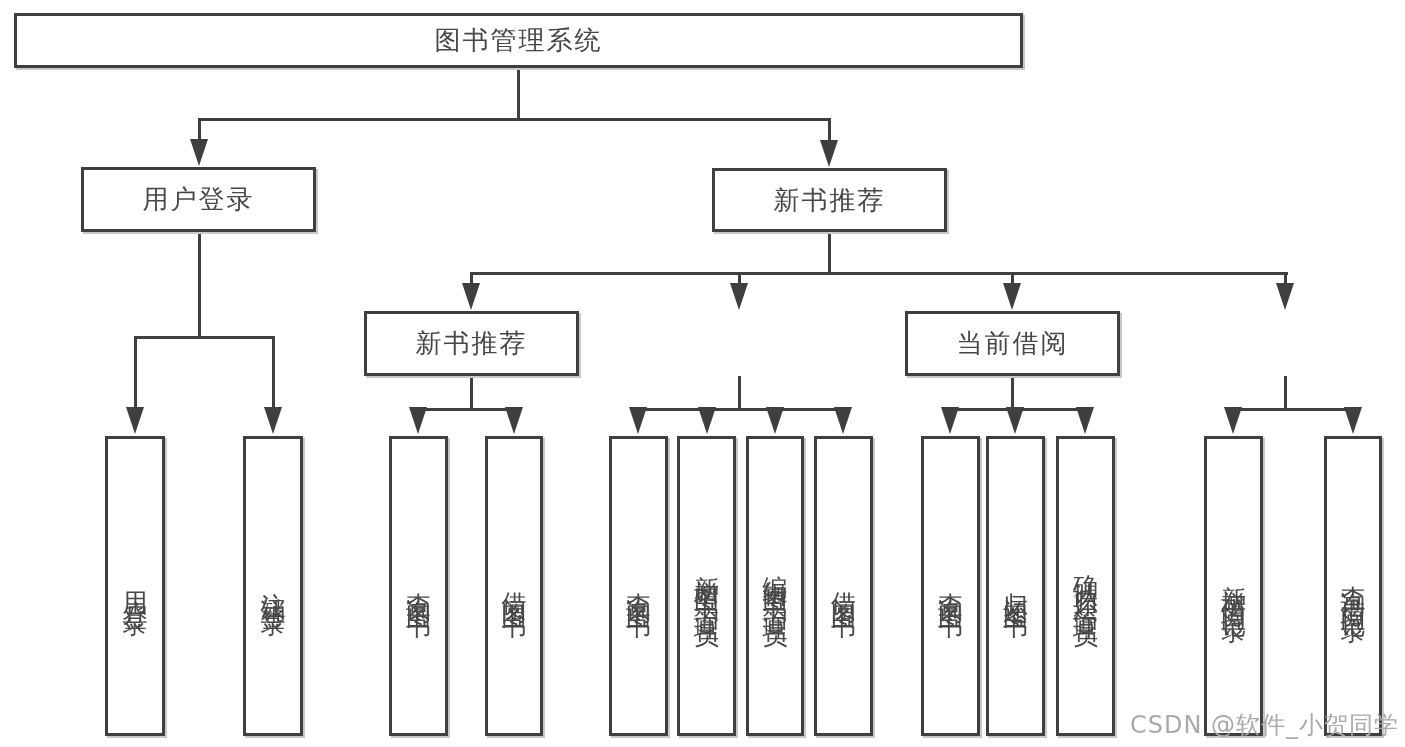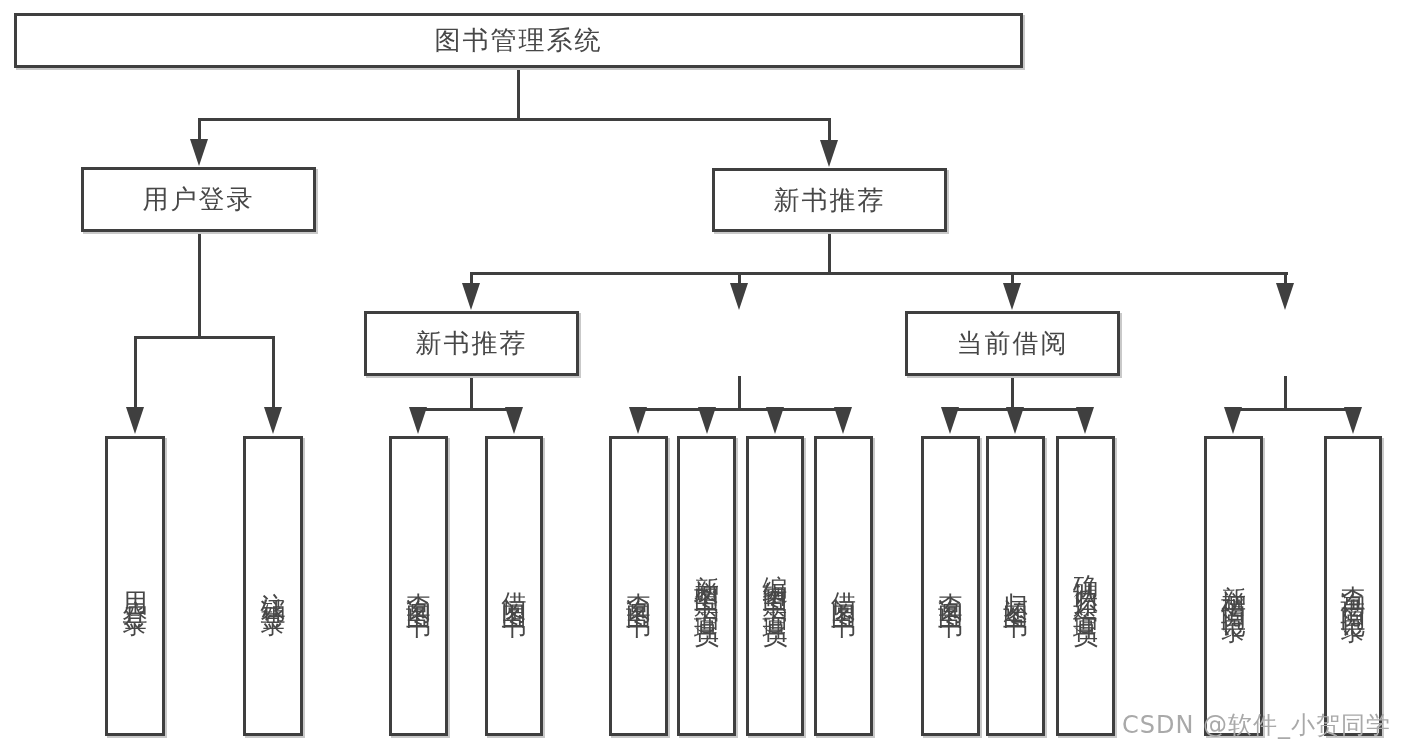--- a/index.html
+++ b/index.html
@@ -47,21 +47,21 @@
     position: absolute;
     width: 0;
     height: 0;
     border-left: 9px solid transparent;
     border-right: 9px solid transparent;
     border-top: 27px solid #3f3f3f;
     z-index: 1;
   }
   .watermark {
     position: absolute;
-    right: 14px;
+    right: 6px;
     bottom: 6px;
     font-size: 24px;
     color: #a9a9a9;
     letter-spacing: 1px;
     z-index: 3;
     pointer-events: none;
   }
 </style>
 </head>
 <body>

